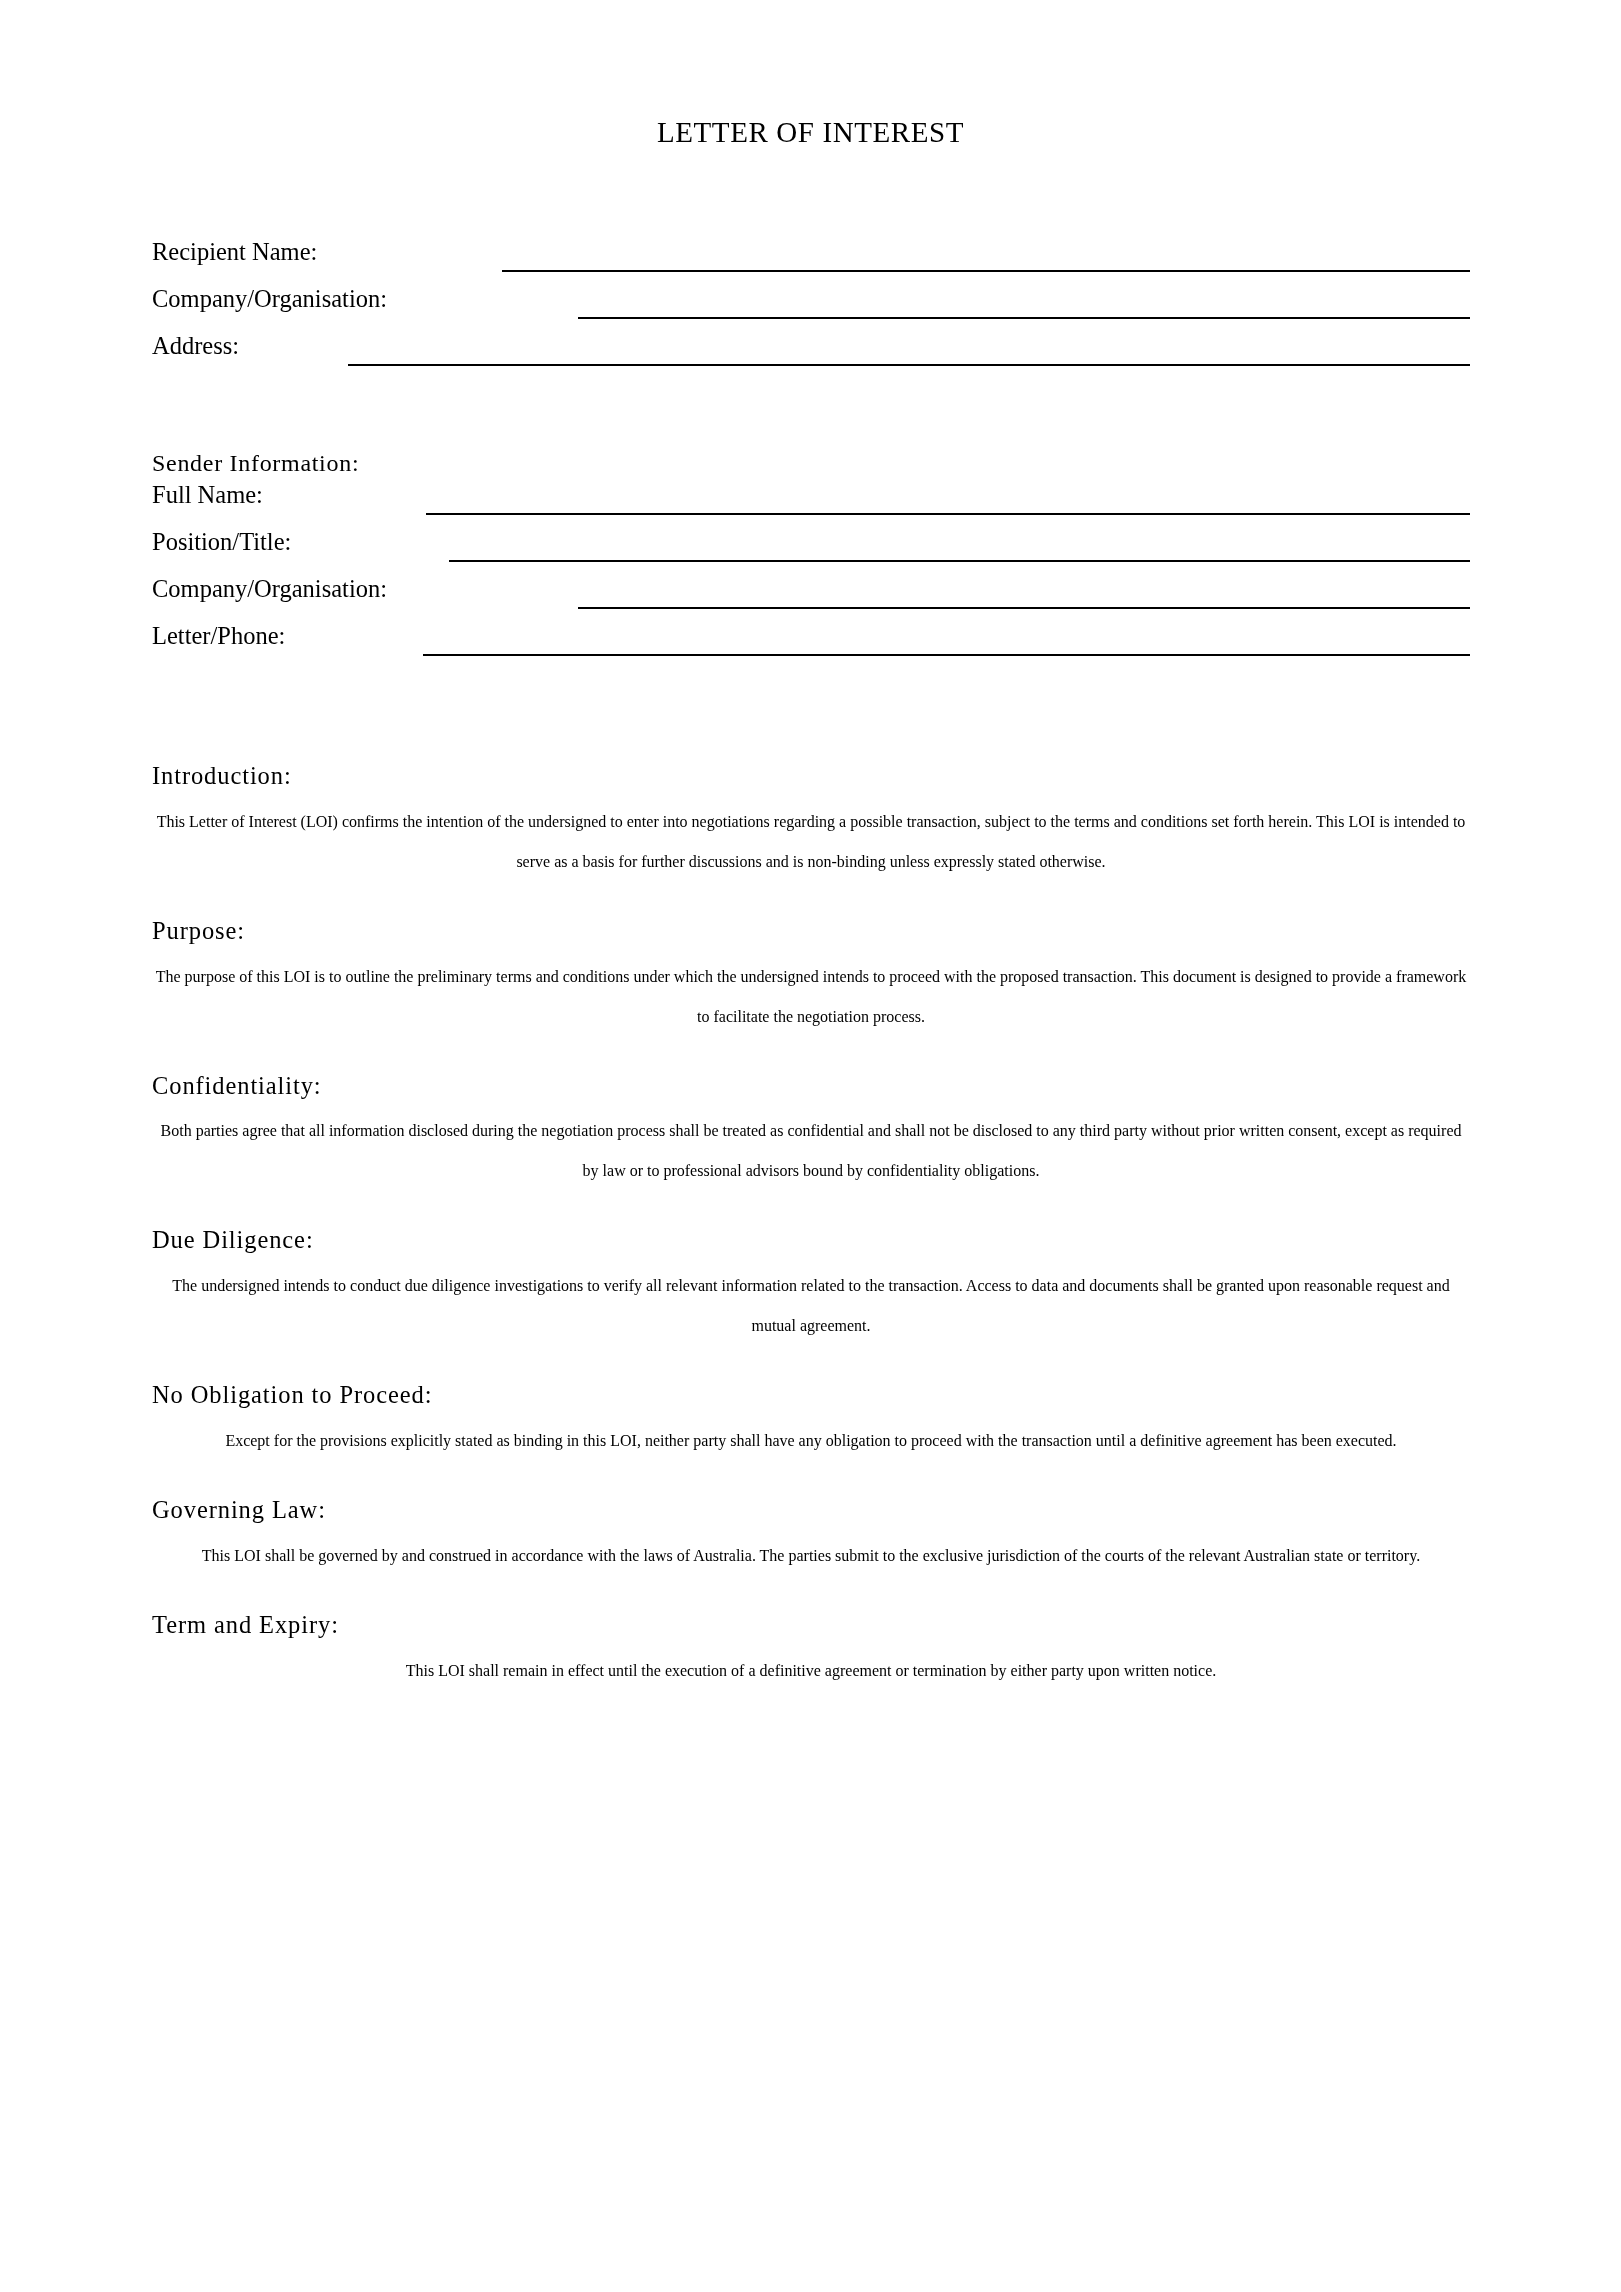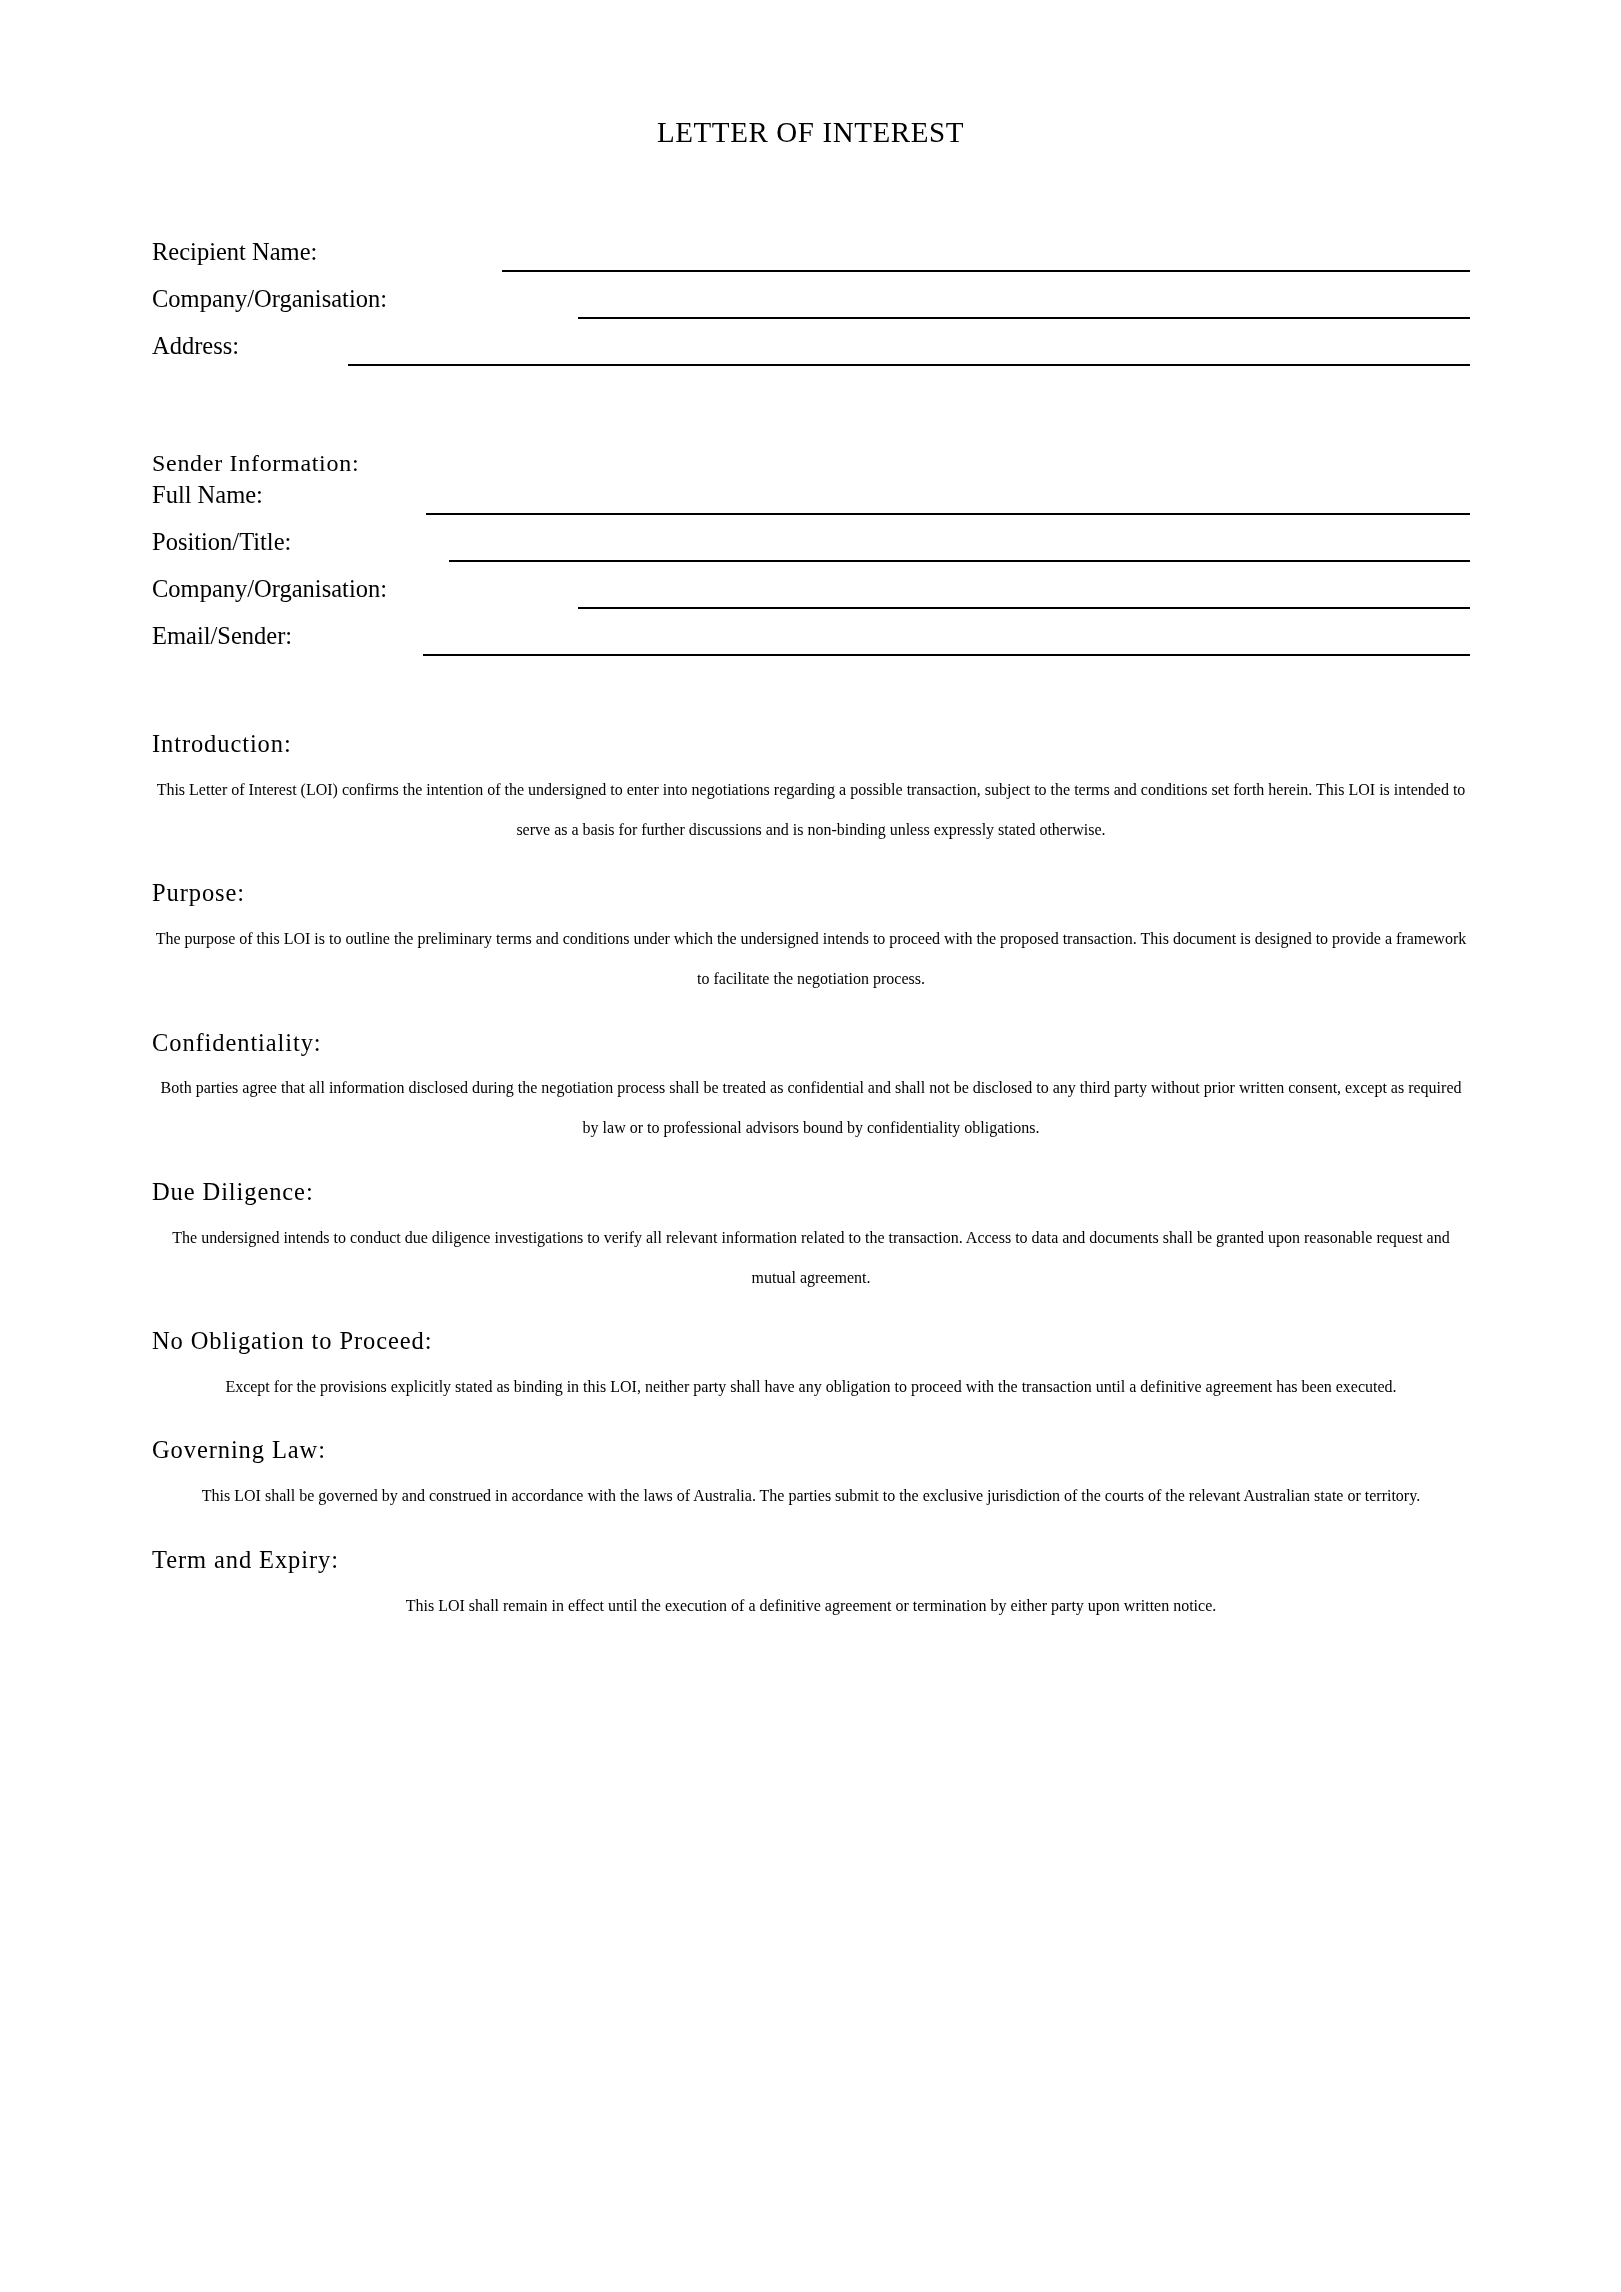--- a/index.html
+++ b/index.html
@@ -72,20 +72,21 @@
     width: 1318px;
   }
   .section {
     margin-bottom: 26.5px;
   }
   .section-heading {
     font-size: 24.5px;
     line-height: 33px;
     letter-spacing: 0.9px;
     margin-bottom: 9.8px;
+    margin-top: 32px;
   }
   .section-body {
     font-size: 16px;
     line-height: 40px;
     text-align: center;
   }
 </style>
 </head>
 <body>
 
@@ -117,21 +118,21 @@
     </div>
     <div class="field-row">
       <span class="field-label">Position/Title:</span>
       <span class="field-rule" style="width: 1021px;"></span>
     </div>
     <div class="field-row">
       <span class="field-label">Company/Organisation:</span>
       <span class="field-rule" style="width: 892px;"></span>
     </div>
     <div class="field-row">
-      <span class="field-label">Email/Sender:</span>
+      <span class="field-label">Letter/Phone:</span>
       <span class="field-rule" style="width: 1047px;"></span>
     </div>
   </div>
 
   <div class="body-area">
     <div class="section">
       <div class="section-heading">Introduction:</div>
       <div class="section-body">This Letter of Interest (LOI) confirms the intention of the undersigned to enter into negotiations regarding a possible transaction, subject to the terms and conditions set forth herein. This LOI is intended to serve as a basis for further discussions and is non-binding unless expressly stated otherwise.</div>
     </div>
     <div class="section">

